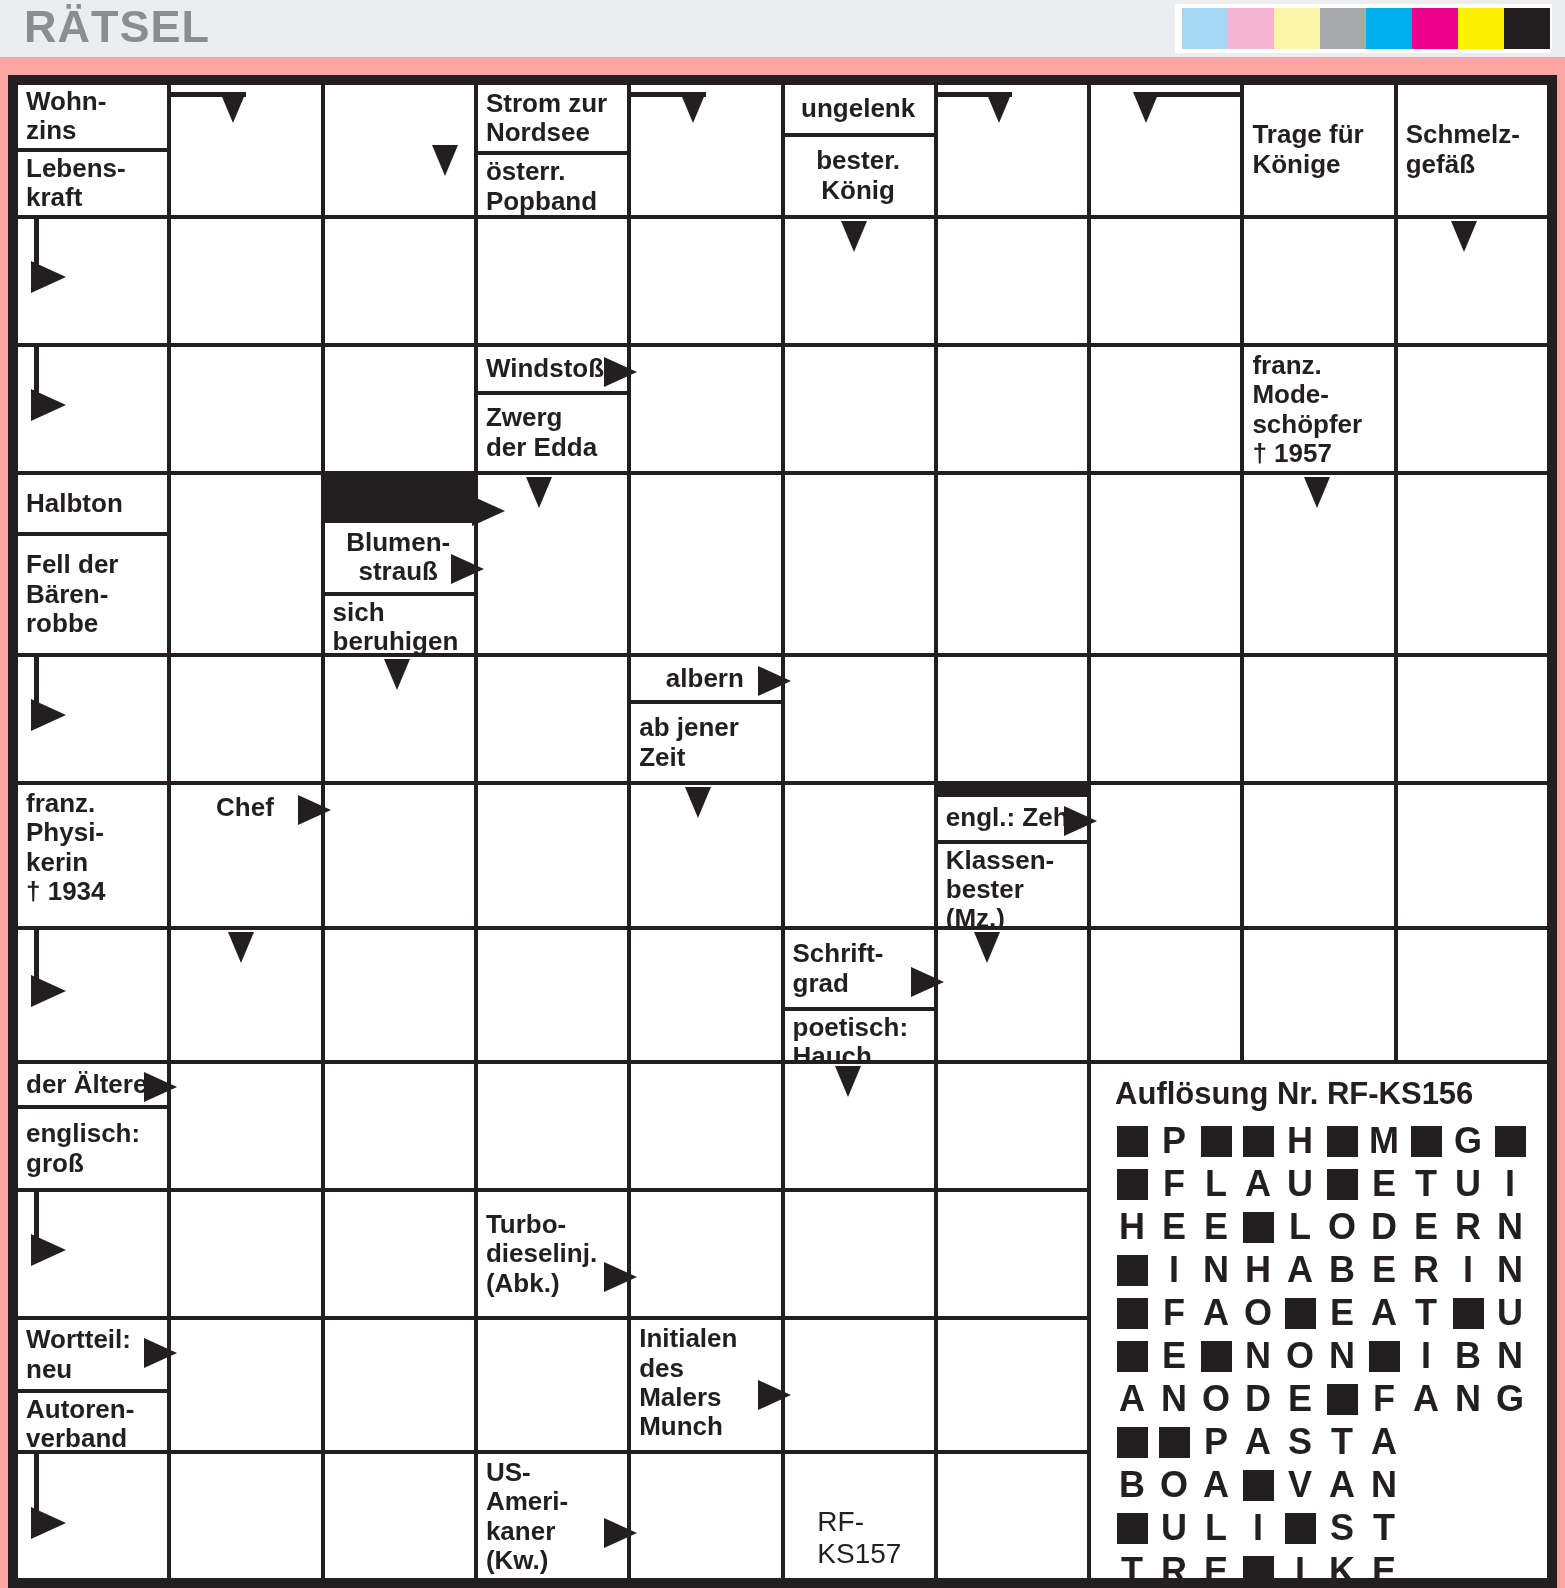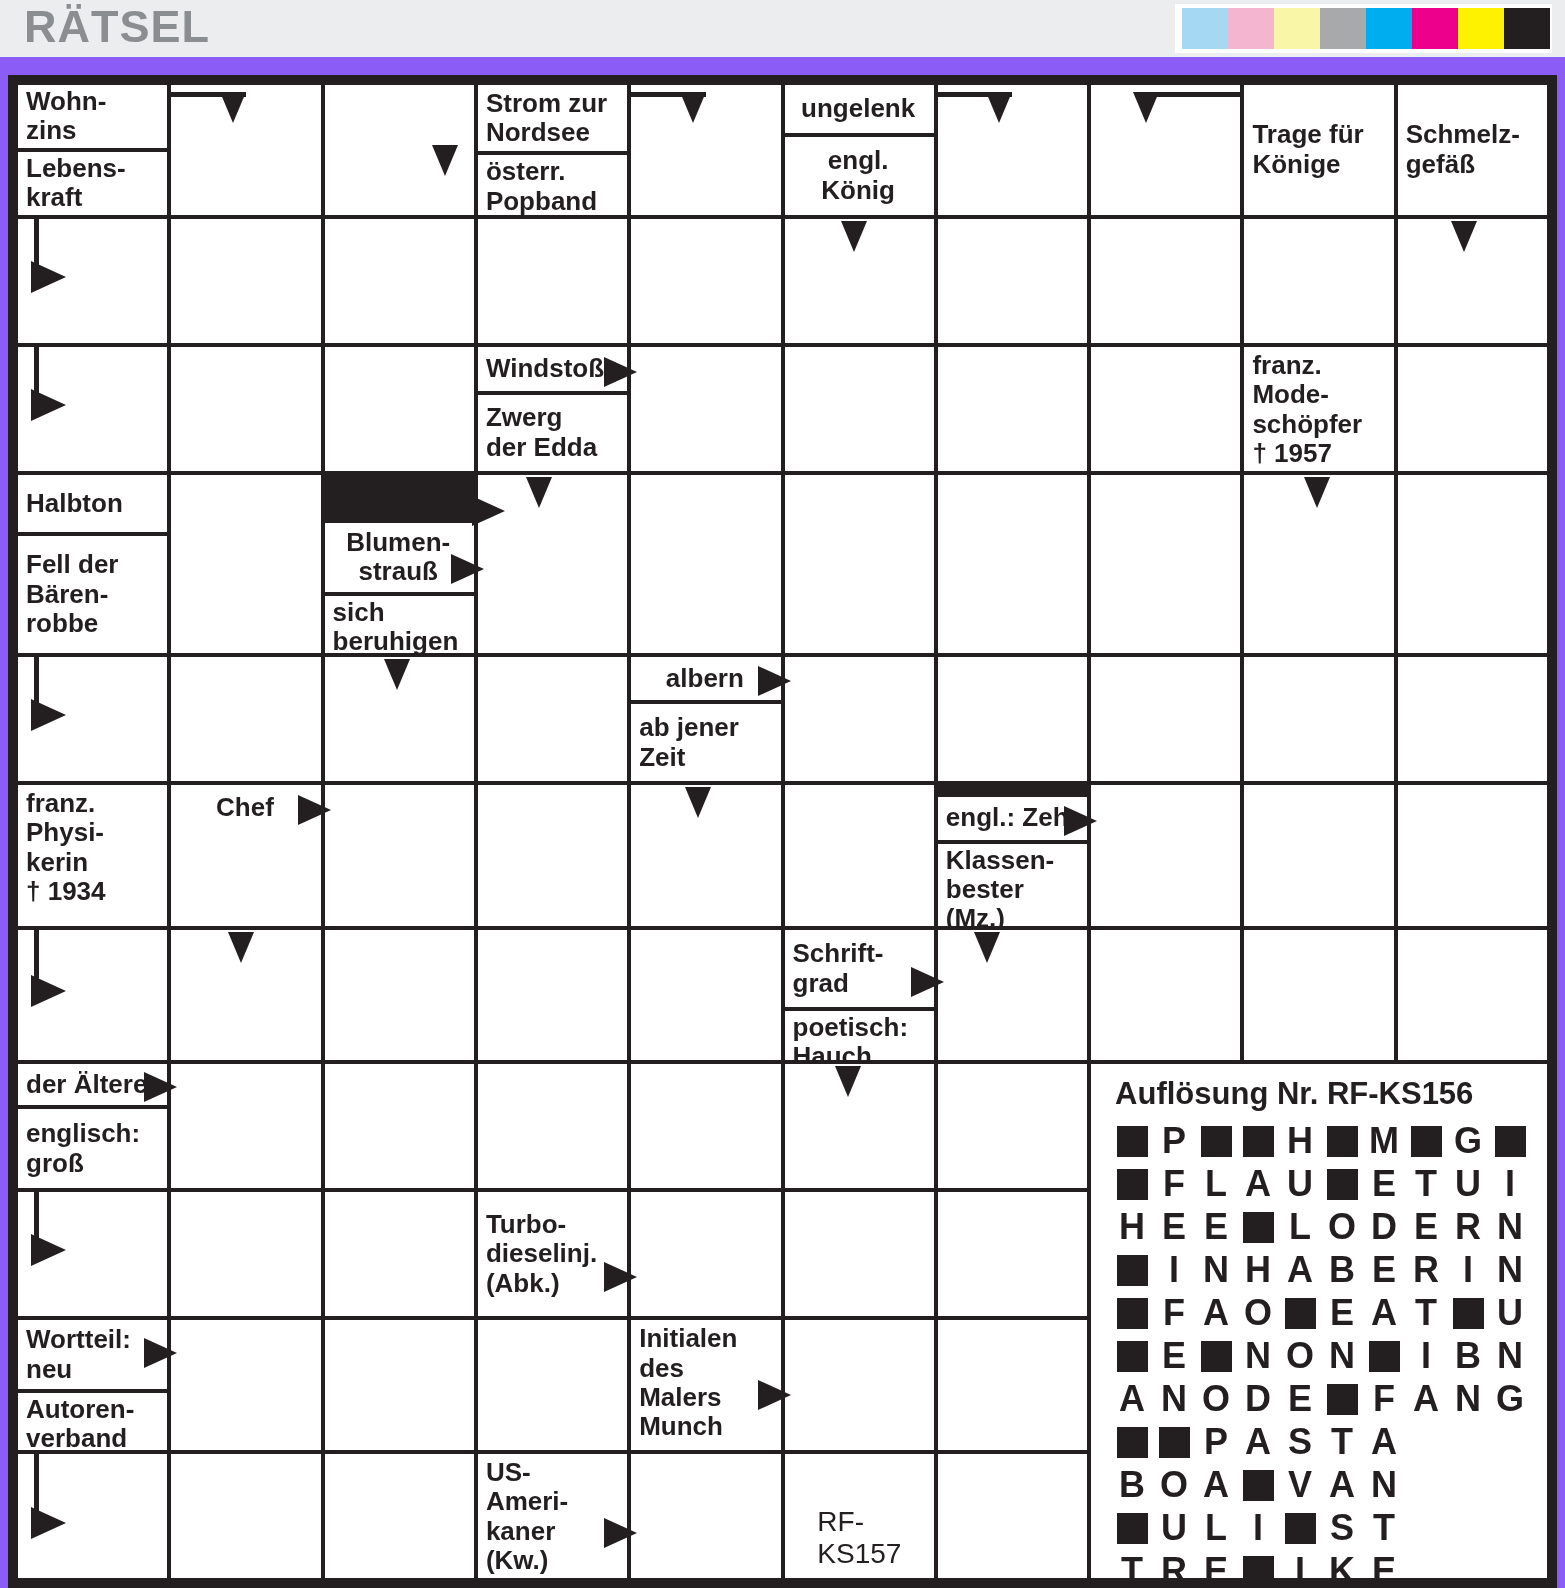--- a/index.html
+++ b/index.html
@@ -1,18 +1,18 @@
 <!DOCTYPE html>
 <html><head>
 <meta charset="utf-8">
 <style>
   :root { --ink:#231f20; }
   html,body { margin:0; padding:0; background:#fff; }
   body { font-family:"Liberation Sans","DejaVu Sans",sans-serif; }
-  .page { position:relative; width:1565px; height:1588px; background:#8b5cf6; overflow:hidden; }
+  .page { position:relative; width:1565px; height:1588px; background:#fca5a5; overflow:hidden; }
 
   
   .header { position:absolute; left:0; top:0; width:1565px; height:57px; background:#ecedee; }
   .title { position:absolute; left:24px; top:1px; font-size:45px; font-weight:bold;
            color:#8b8e91; letter-spacing:1px; }
   .colorbar-strip { position:absolute; left:1175px; top:4px; width:377px; height:49px;
            background:#fff; display:flex; align-items:center; padding-left:7px; box-sizing:border-box; }
   .swatch { width:46px; height:41px; }
 
   
@@ -416,21 +416,21 @@
 Nordsee</div>
         <div class="part">österr.
 Popband</div>
       </div>
       <div class="cell" style="grid-area: 1 / 5;">
         <div class="hline" style="left: 0px; width: 50%;"></div>
         <div class="arr-down" style="top: 7px; left: calc(50% - 26px);"></div>
       </div>
       <div class="cell" style="grid-area: 1 / 6;">
         <div class="part center" style="flex: 0 0 34%;">ungelenk</div>
-        <div class="part center">engl.
+        <div class="part center">bester.
 König</div>
       </div>
       <div class="cell" style="grid-area: 1 / 7;">
         <div class="hline" style="left: 0px; width: 50%;"></div>
         <div class="arr-down" style="top: 7px; left: calc(50% - 26px);"></div>
       </div>
       <div class="cell" style="grid-area: 1 / 8;">
         <div class="hline" style="left: 38%; right: 0px;"></div>
         <div class="arr-down" style="top: 7px; left: 28%;"></div>
       </div>

